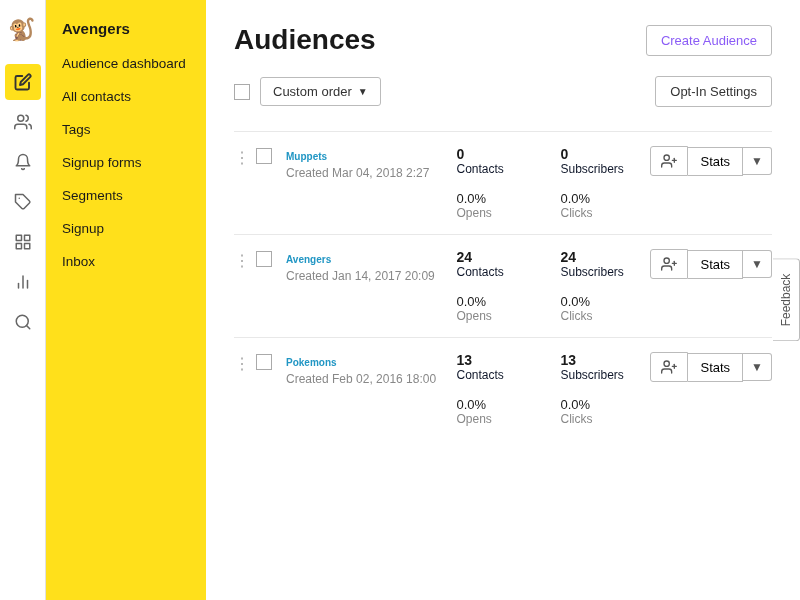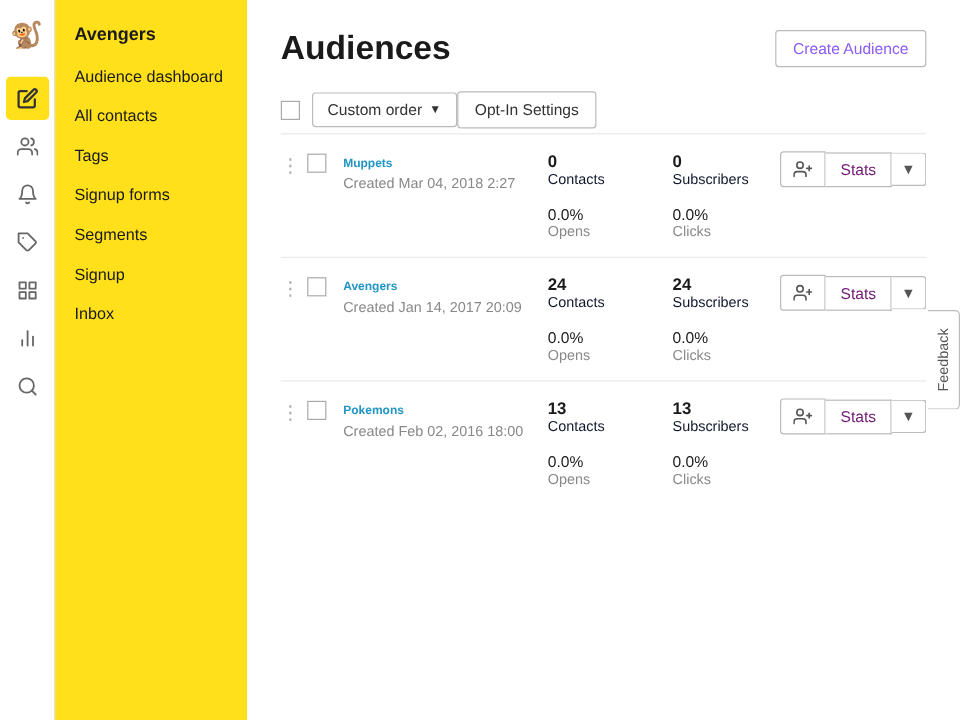--- a/index.html
+++ b/index.html
@@ -81,21 +81,22 @@
       font-size: 13px;
       cursor: pointer;
       border-radius: 3px;
       color: #8b5cf6;
     }
 
     
     .toolbar {
       display: flex;
       align-items: center;
-      margin-bottom: 4px;
+      justify-content: space-between;
+      margin-bottom: 24px;
     }
     .toolbar-left {
       display: flex;
       align-items: center;
       gap: 10px;
     }
     .checkbox-header {
       width: 16px;
       height: 16px;
       border: 1px solid #aaa;
@@ -213,21 +214,21 @@
       display: flex;
       align-items: center;
     }
     .stats-btn {
       border: 1px solid #bbb;
       border-left: none;
       background: #fff;
       padding: 6px 12px;
       font-size: 13px;
       cursor: pointer;
-      color: #701a75;
+      color: #000000;
     }
     .stats-dropdown-btn {
       border: 1px solid #bbb;
       border-left: none;
       background: #fff;
       padding: 6px 8px;
       font-size: 12px;
       cursor: pointer;
       border-radius: 0 3px 3px 0;
       color: #555;

